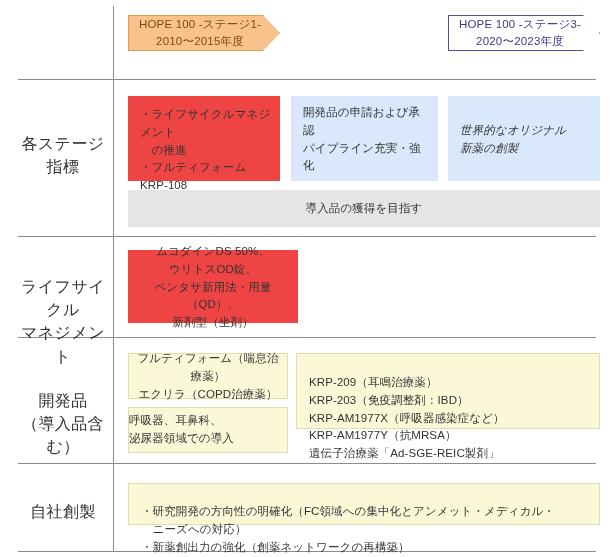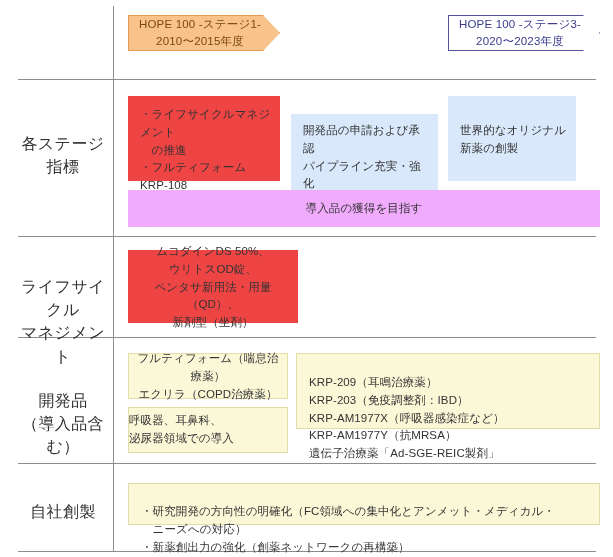--- a/index.html
+++ b/index.html
@@ -81,21 +81,21 @@
     position: absolute;
     box-sizing: border-box;
     font-size: 11.5px;
     line-height: 1.55;
     letter-spacing: 0.1px;
     white-space: pre-line;
     color: #333333;
   }
   .box.blue-strong { background: #ef4444; }
   .box.blue-soft   { background: #d9e8fb; }
-  .box.green       { background: #f0abfc; }
+  .box.green       { background: #e5e5e5; }
   .box.yellow      { background: #fbf8d8; border: 1px solid #e3ddaa; }
 
   .pad-l   { padding: 10px 8px 8px 12px; }
   .pad-c   { padding: 10px 8px 8px 8px; text-align: center; }
   .pad-ctr { display: flex; align-items: center; justify-content: center; text-align: center; }
   .pad-vl  { display: flex; flex-direction: column; justify-content: center; padding: 0 0; }
 </style>
 </head>
 <body>
 
@@ -120,24 +120,24 @@
   </div>
 
   <div class="row-label" style="top: 132px; white-space: pre-line;">各ステージ
 指標</div>
 
   <div class="box blue-strong pad-l" style="left:128px; top:96px; width:152px; height:85px;">・ライフサイクルマネジメント
 　の推進
 ・フルティフォーム KRP-108
 　（2013年度上市を目指す）</div>
 
-  <div class="box blue-soft pad-l" style="left:291px; top:96px; width:147px; height:85px; display:flex; align-items:center;margin-top:18px;">開発品の申請および承認
+  <div class="box blue-soft pad-l" style="left:291px; top:96px; width:147px; height:85px; display:flex; align-items:center;">開発品の申請および承認
 パイプライン充実・強化</div>
 
-  <div class="box blue-soft pad-l" style="left:448px; top:96px; width:128px; height:85px; display:flex; align-items:center;">世界的なオリジナル
+  <div class="box blue-soft pad-l" style="left:448px; top:96px; width:152px; height:85px; display:flex; align-items:center;font-style:italic;">世界的なオリジナル
 新薬の創製</div>
 
   <div class="box green pad-ctr" style="left:128px; top:190px; width:472px; height:37px;">導入品の獲得を目指す</div>
 
   <div class="row-label" style="top: 275px; white-space: pre-line;">ライフサイクル
 マネジメント</div>
 
   <div class="box blue-strong pad-c" style="left:128px; top:250px; width:170px; height:73px; display:flex; align-items:center; justify-content:center;">ムコダインDS 50%、
 ウリトスOD錠、
 ペンタサ新用法・用量（QD）、

